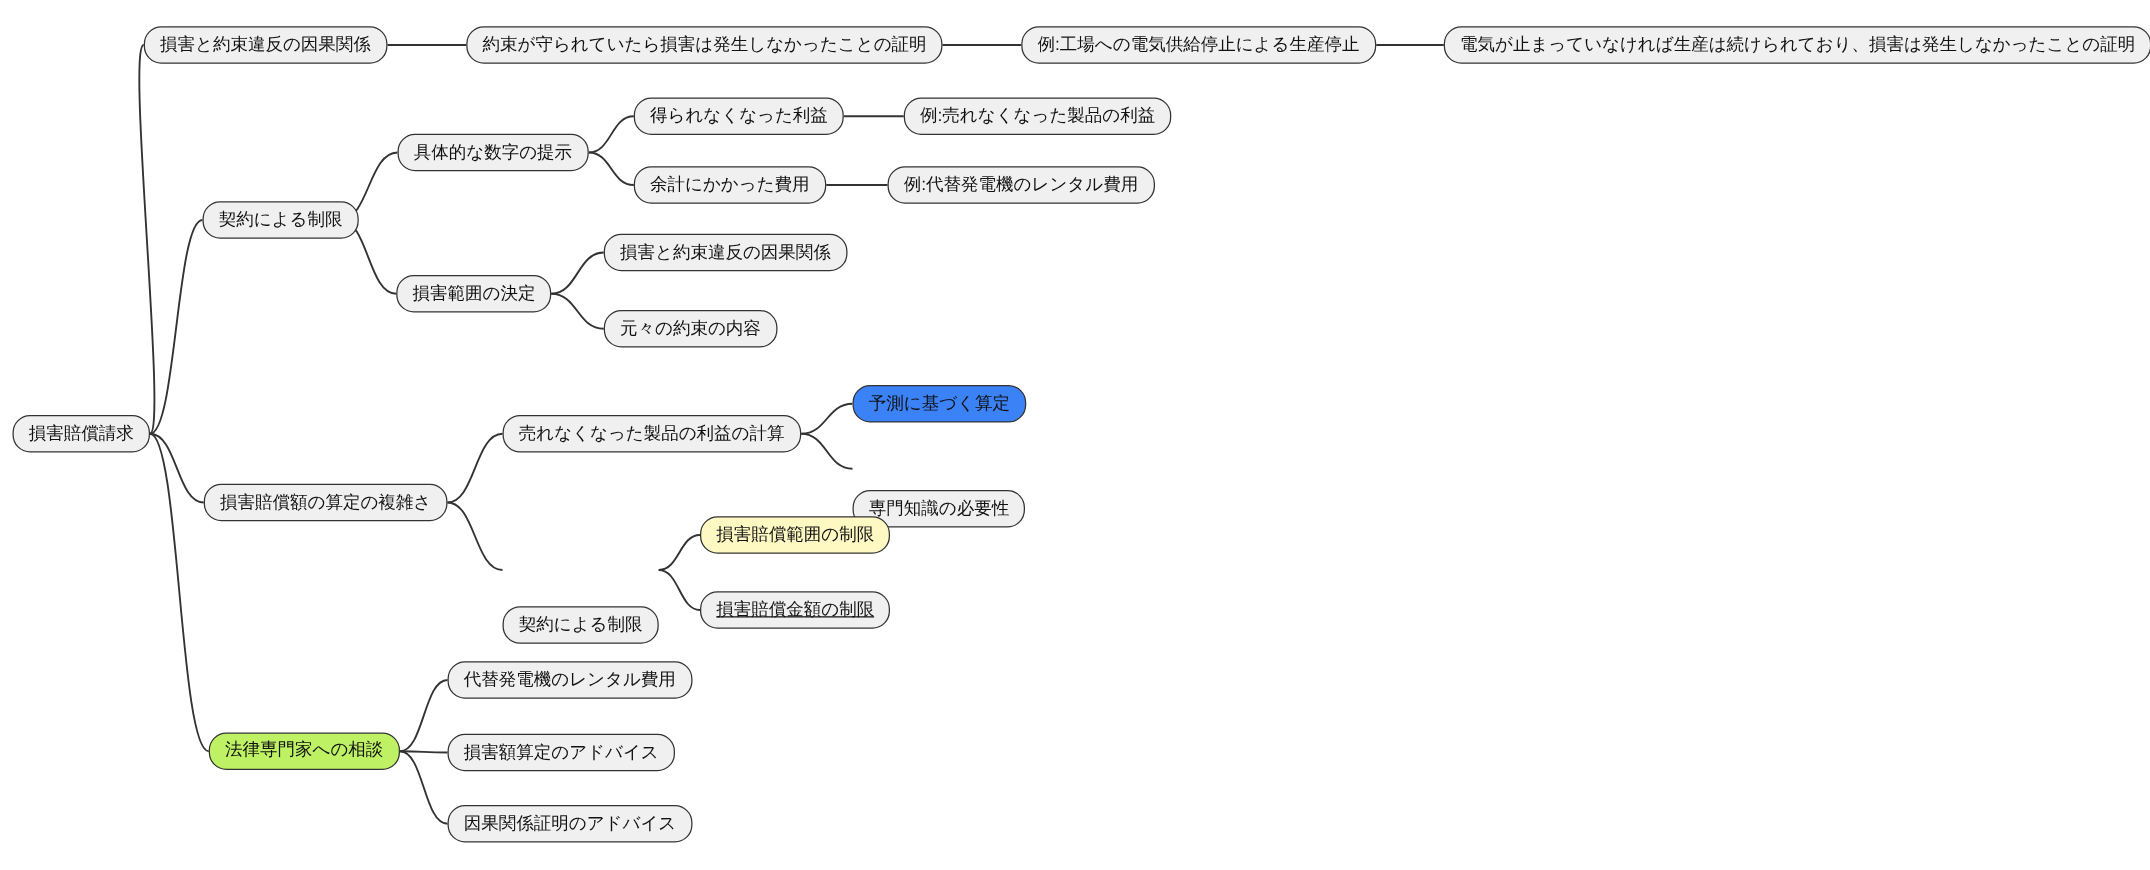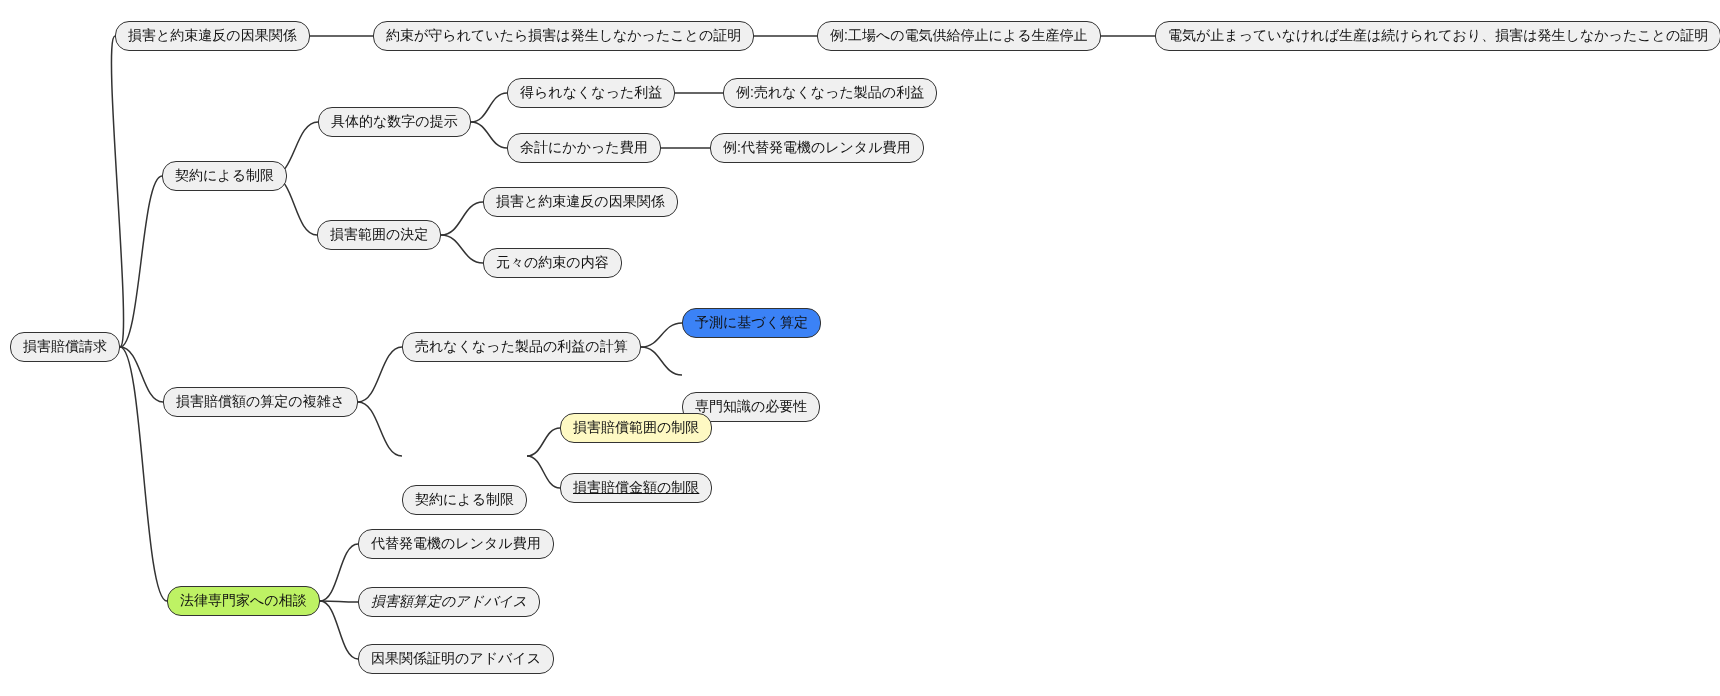--- a/index.html
+++ b/index.html
@@ -92,15 +92,15 @@
     <div class="node" style="left: 483px; top: 248px; background: rgb(240, 240, 240); border-color: rgb(51, 51, 51);">元々の約束の内容</div>
     <div class="node" style="left: 163px; top: 387px; background: rgb(240, 240, 240); border-color: rgb(51, 51, 51);">損害賠償額の算定の複雑さ</div>
     <div class="node" style="left: 402px; top: 332px; background: rgb(240, 240, 240); border-color: rgb(51, 51, 51);">売れなくなった製品の利益の計算</div>
     <div class="node" style="left: 682px; top: 308px; background: #3b82f6; border-color: rgb(51, 51, 51);">予測に基づく算定</div>
     <div class="node" style="left: 682px; top: 360px; background: rgb(240, 240, 240); border-color: rgb(51, 51, 51); margin-top: 32px;">専門知識の必要性</div>
     <div class="node" style="left: 402px; top: 441px; background: rgb(240, 240, 240); border-color: rgb(51, 51, 51); margin-top: 44px;">契約による制限</div>
     <div class="node" style="left: 560px; top: 413px; background: #fef9c3; border-color: rgb(51, 51, 51);">損害賠償範囲の制限</div>
     <div class="node" style="left: 560px; top: 473px; background: rgb(240, 240, 240); border-color: rgb(51, 51, 51); text-decoration: underline;">損害賠償金額の制限</div>
     <div class="node" style="left: 167px; top: 586px; background: #bef264; border-color: rgb(51, 51, 51); font-family: Liberation Serif, serif;">法律専門家への相談</div>
     <div class="node" style="left: 358px; top: 529px; background: rgb(240, 240, 240); border-color: rgb(51, 51, 51);">代替発電機のレンタル費用</div>
-    <div class="node" style="left: 358px; top: 587px; background: rgb(240, 240, 240); border-color: rgb(51, 51, 51); font-style: italic;">損害額算定のアドバイス</div>
+    <div class="node" style="left: 358px; top: 587px; background: rgb(240, 240, 240); border-color: rgb(51, 51, 51);">損害額算定のアドバイス</div>
     <div class="node" style="left: 358px; top: 644px; background: rgb(240, 240, 240); border-color: rgb(51, 51, 51);">因果関係証明のアドバイス</div>
   </div>
 
 </body></html>

